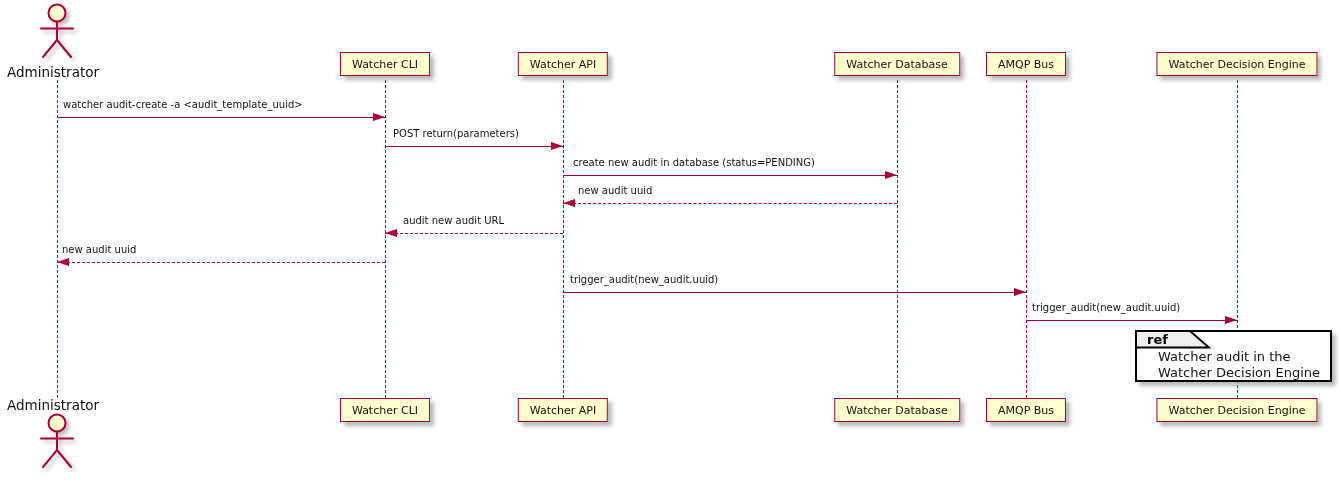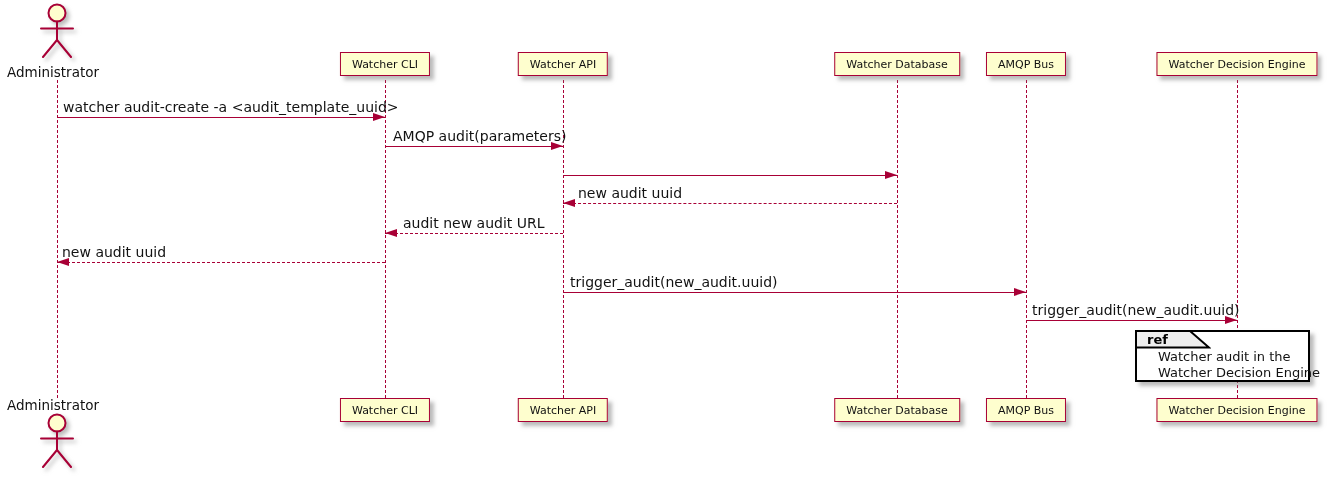--- a/index.html
+++ b/index.html
@@ -25,21 +25,21 @@
     box-shadow:4px 4px 4px rgba(130,130,130,.55);
   }
   .msg-line{position:absolute;height:0;}
   .msg-line.solid{border-top:1.2px solid var(--arrow,#A80036);}
   .msg-line.dashed{border-top:1.2px dashed var(--arrow,#A80036);}
   .arrowhead{position:absolute;width:0;height:0;border-top:4.5px solid transparent;border-bottom:4.5px solid transparent;}
   .arrowhead.right{border-left:12px solid var(--arrow,#A80036);}
   .arrowhead.left{border-right:12px solid var(--arrow,#A80036);}
   .msg-label{
     position:absolute;
-    font-size:14px;color:#121212;
+    font-size:10px;color:#121212;
     white-space:nowrap;
   }
   .actor-figure{position:absolute;filter:drop-shadow(3px 3px 2px rgba(140,140,140,.6));}
   .actor-label{
     position:absolute;transform:translateX(-50%);
     font-size:13.5px;color:#111;white-space:nowrap;
   }
   .ref-box{
     position:absolute;
     background:#ffffff;
@@ -67,39 +67,40 @@
     <div class="lifeline" style="left: 384.5px; top: 80px; height: 318px;"></div>
     <div class="lifeline" style="left: 562.5px; top: 80px; height: 318px;"></div>
     <div class="lifeline" style="left: 896.5px; top: 80px; height: 318px;"></div>
     <div class="lifeline" style="left: 1025.5px; top: 80px; height: 318px;"></div>
     <div class="lifeline" style="left: 1236.5px; top: 80px; height: 318px;"></div>
     <div class="msg-line solid" style="left: 57px; top: 117px; width: 328px;"></div>
     <div class="arrowhead right" style="left: 373px; top: 113px;"></div>
     <div class="msg-label" style="left: 63px; top: 99px;">watcher audit-create -a &lt;audit_template_uuid&gt;</div>
     <div class="msg-line solid" style="left: 385px; top: 146px; width: 178px;"></div>
     <div class="arrowhead right" style="left: 551px; top: 142px;"></div>
-    <div class="msg-label" style="left: 393px; top: 128px;">AMQP audit(parameters)</div>
+    <div class="msg-label" style="left: 393px; top: 128px;">POST return(parameters)</div>
     <div class="msg-line solid" style="left: 563px; top: 175px; width: 334px;"></div>
     <div class="arrowhead right" style="left: 885px; top: 171px;"></div>
+    <div class="msg-label" style="left: 573px; top: 157px;">create new audit in database (status=PENDING)</div>
     <div class="msg-line dashed" style="left: 563px; top: 203px; width: 334px;"></div>
     <div class="arrowhead left" style="left: 563px; top: 199px;"></div>
     <div class="msg-label" style="left: 578px; top: 185px;">new audit uuid</div>
     <div class="msg-line dashed" style="left: 385px; top: 233px; width: 178px;"></div>
     <div class="arrowhead left" style="left: 385px; top: 229px;"></div>
     <div class="msg-label" style="left: 403px; top: 215px;">audit new audit URL</div>
     <div class="msg-line dashed" style="left: 57px; top: 262px; width: 328px;"></div>
     <div class="arrowhead left" style="left: 57px; top: 258px;"></div>
     <div class="msg-label" style="left: 62px; top: 244px;">new audit uuid</div>
     <div class="msg-line solid" style="left: 563px; top: 292px; width: 463px;"></div>
     <div class="arrowhead right" style="left: 1014px; top: 288px;"></div>
     <div class="msg-label" style="left: 570px; top: 274px;">trigger_audit(new_audit.uuid)</div>
     <div class="msg-line solid" style="left: 1026px; top: 320px; width: 211px;"></div>
     <div class="arrowhead right" style="left: 1225px; top: 316px;"></div>
     <div class="msg-label" style="left: 1032px; top: 302px;">trigger_audit(new_audit.uuid)</div>
-    <div class="ref-box" style="left: 1135px; top: 330px; width: 175px; height: 52px;">
+    <div class="ref-box" style="left: 1135px; top: 330px; width: 197px; height: 52px;">
       <div class="ref-tab"><svg width="76" height="19" viewBox="0 0 76 19">
           <path d="M1,1 H55 L74,17.5 H1 Z" fill="#EEEEEE" stroke="#000000" stroke-width="2"></path>
         </svg></div>
       <div class="ref-tab-label">ref</div>
       <div class="ref-content">
         <div>Watcher audit in the</div>
         <div>Watcher Decision Engine</div>
       </div>
     </div>
     <div class="actor-figure" style="left: 34px; top: 3px;"><svg width="46" height="60" viewBox="0 0 46 60">

